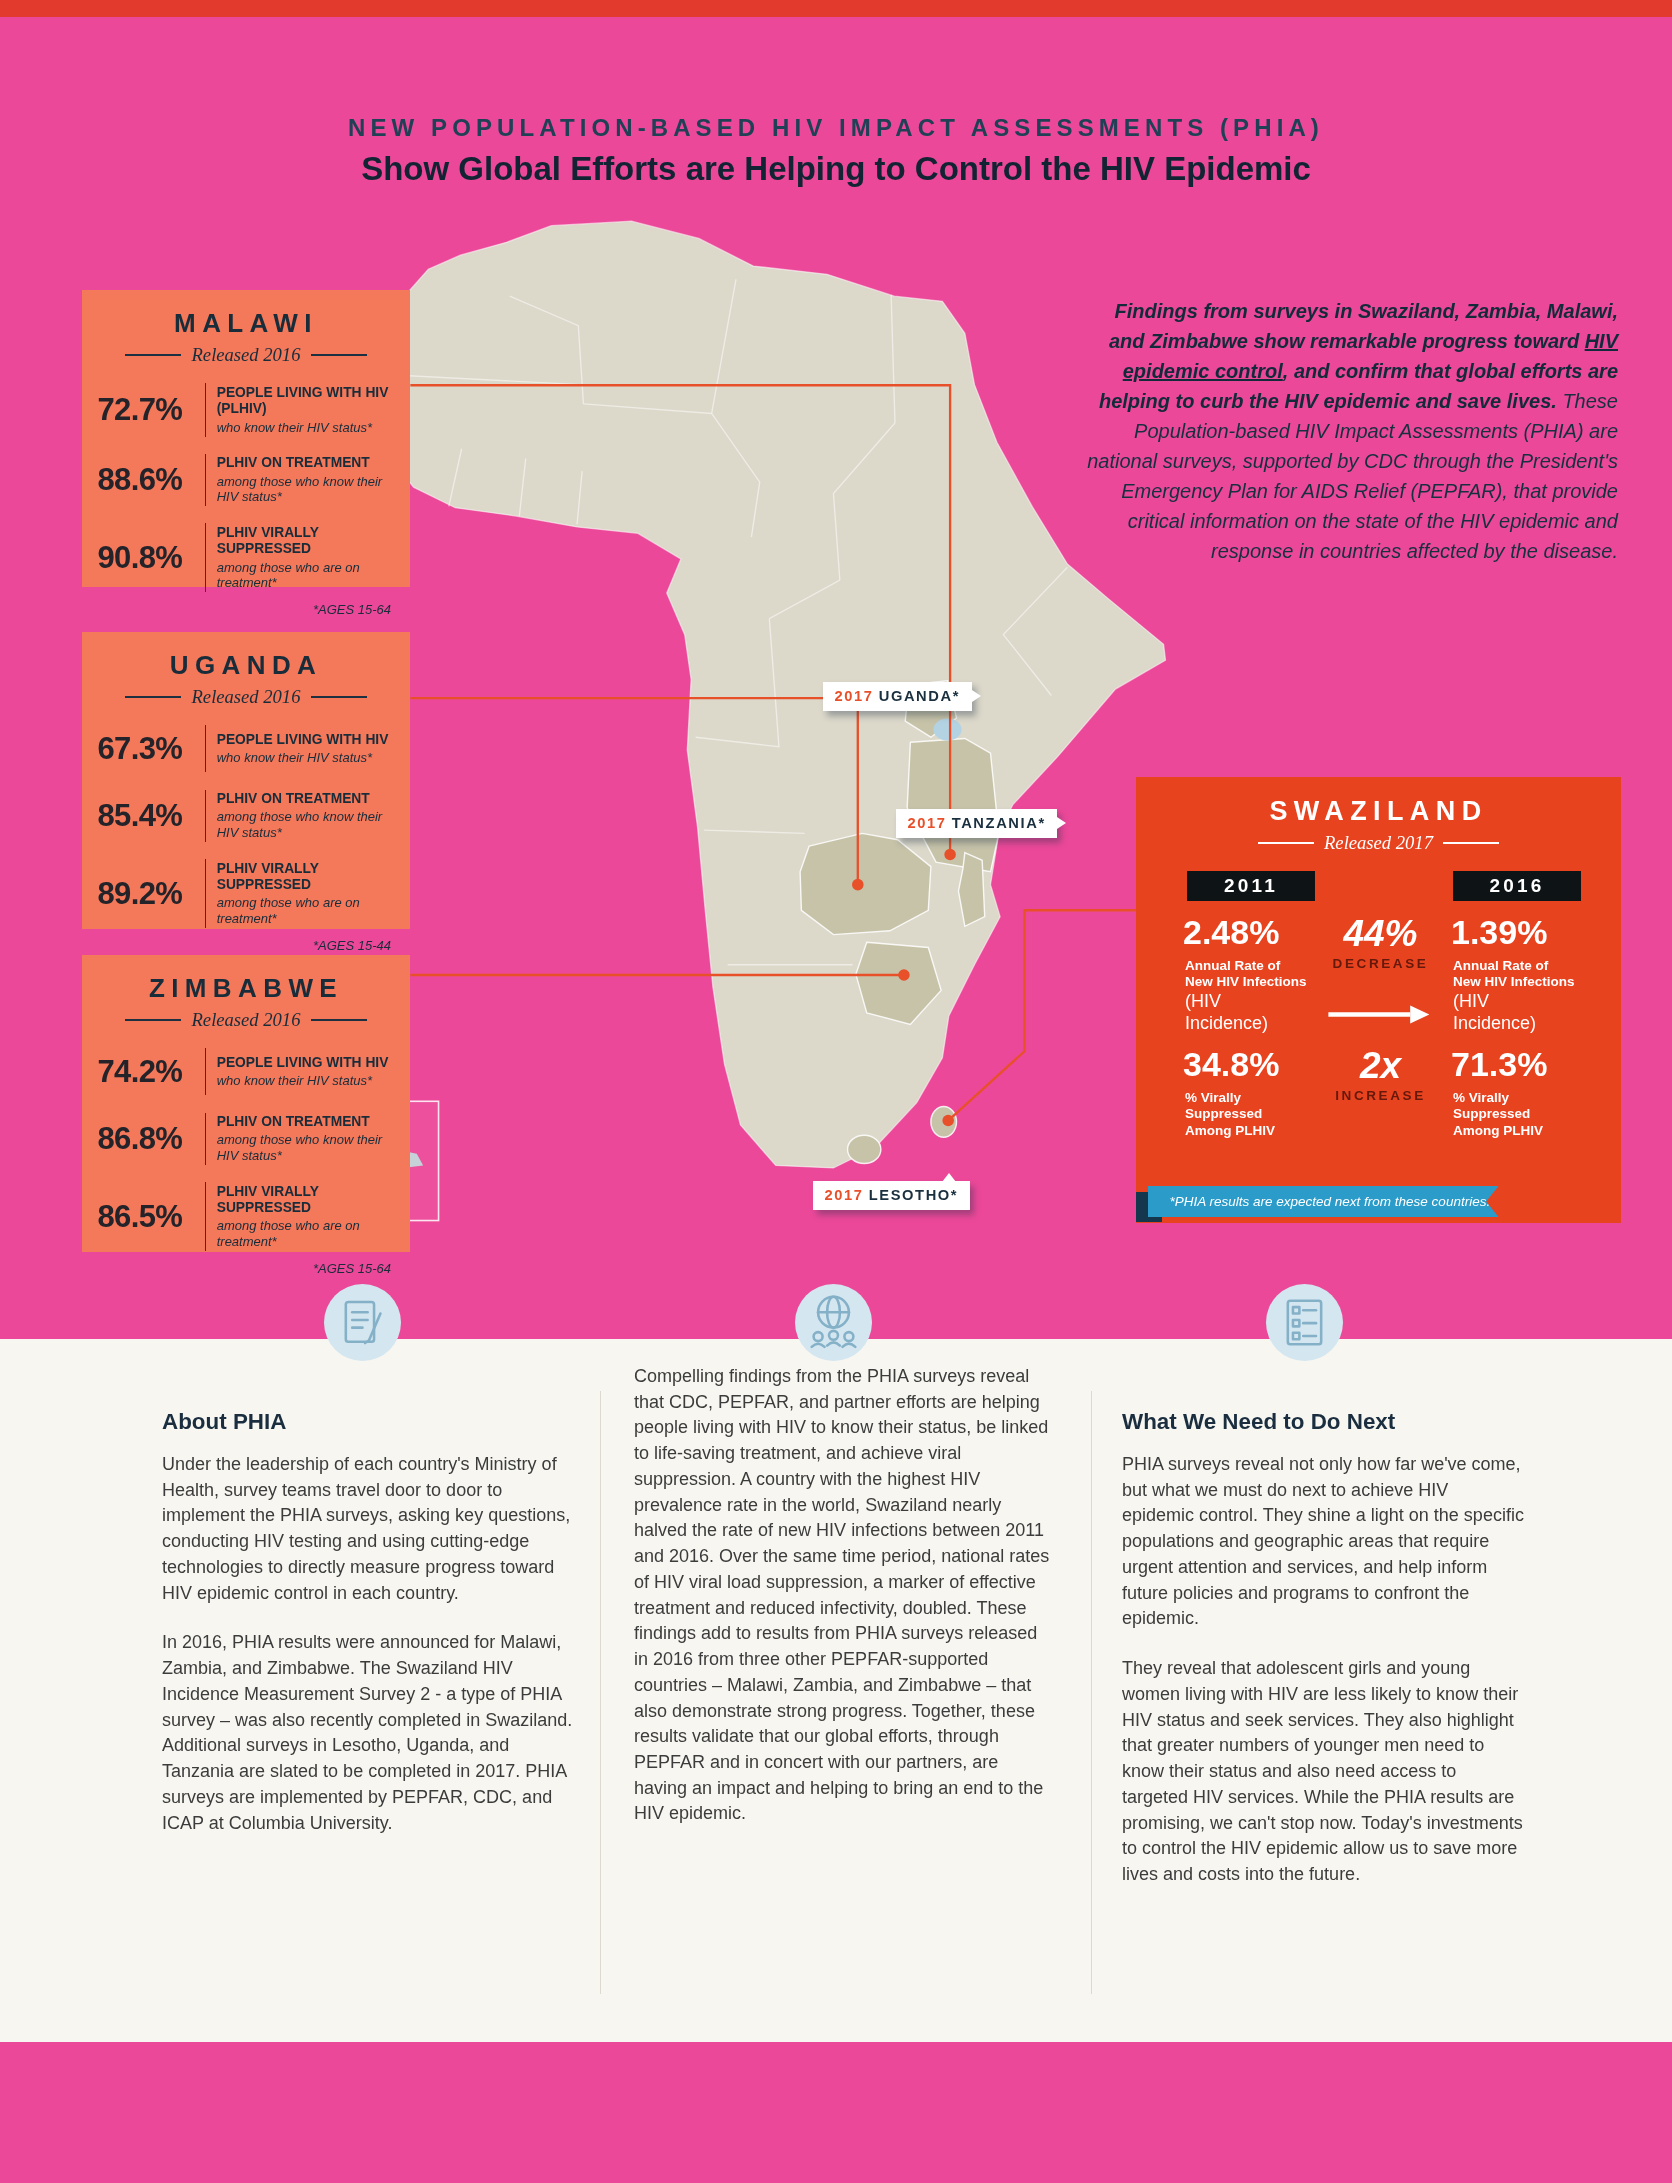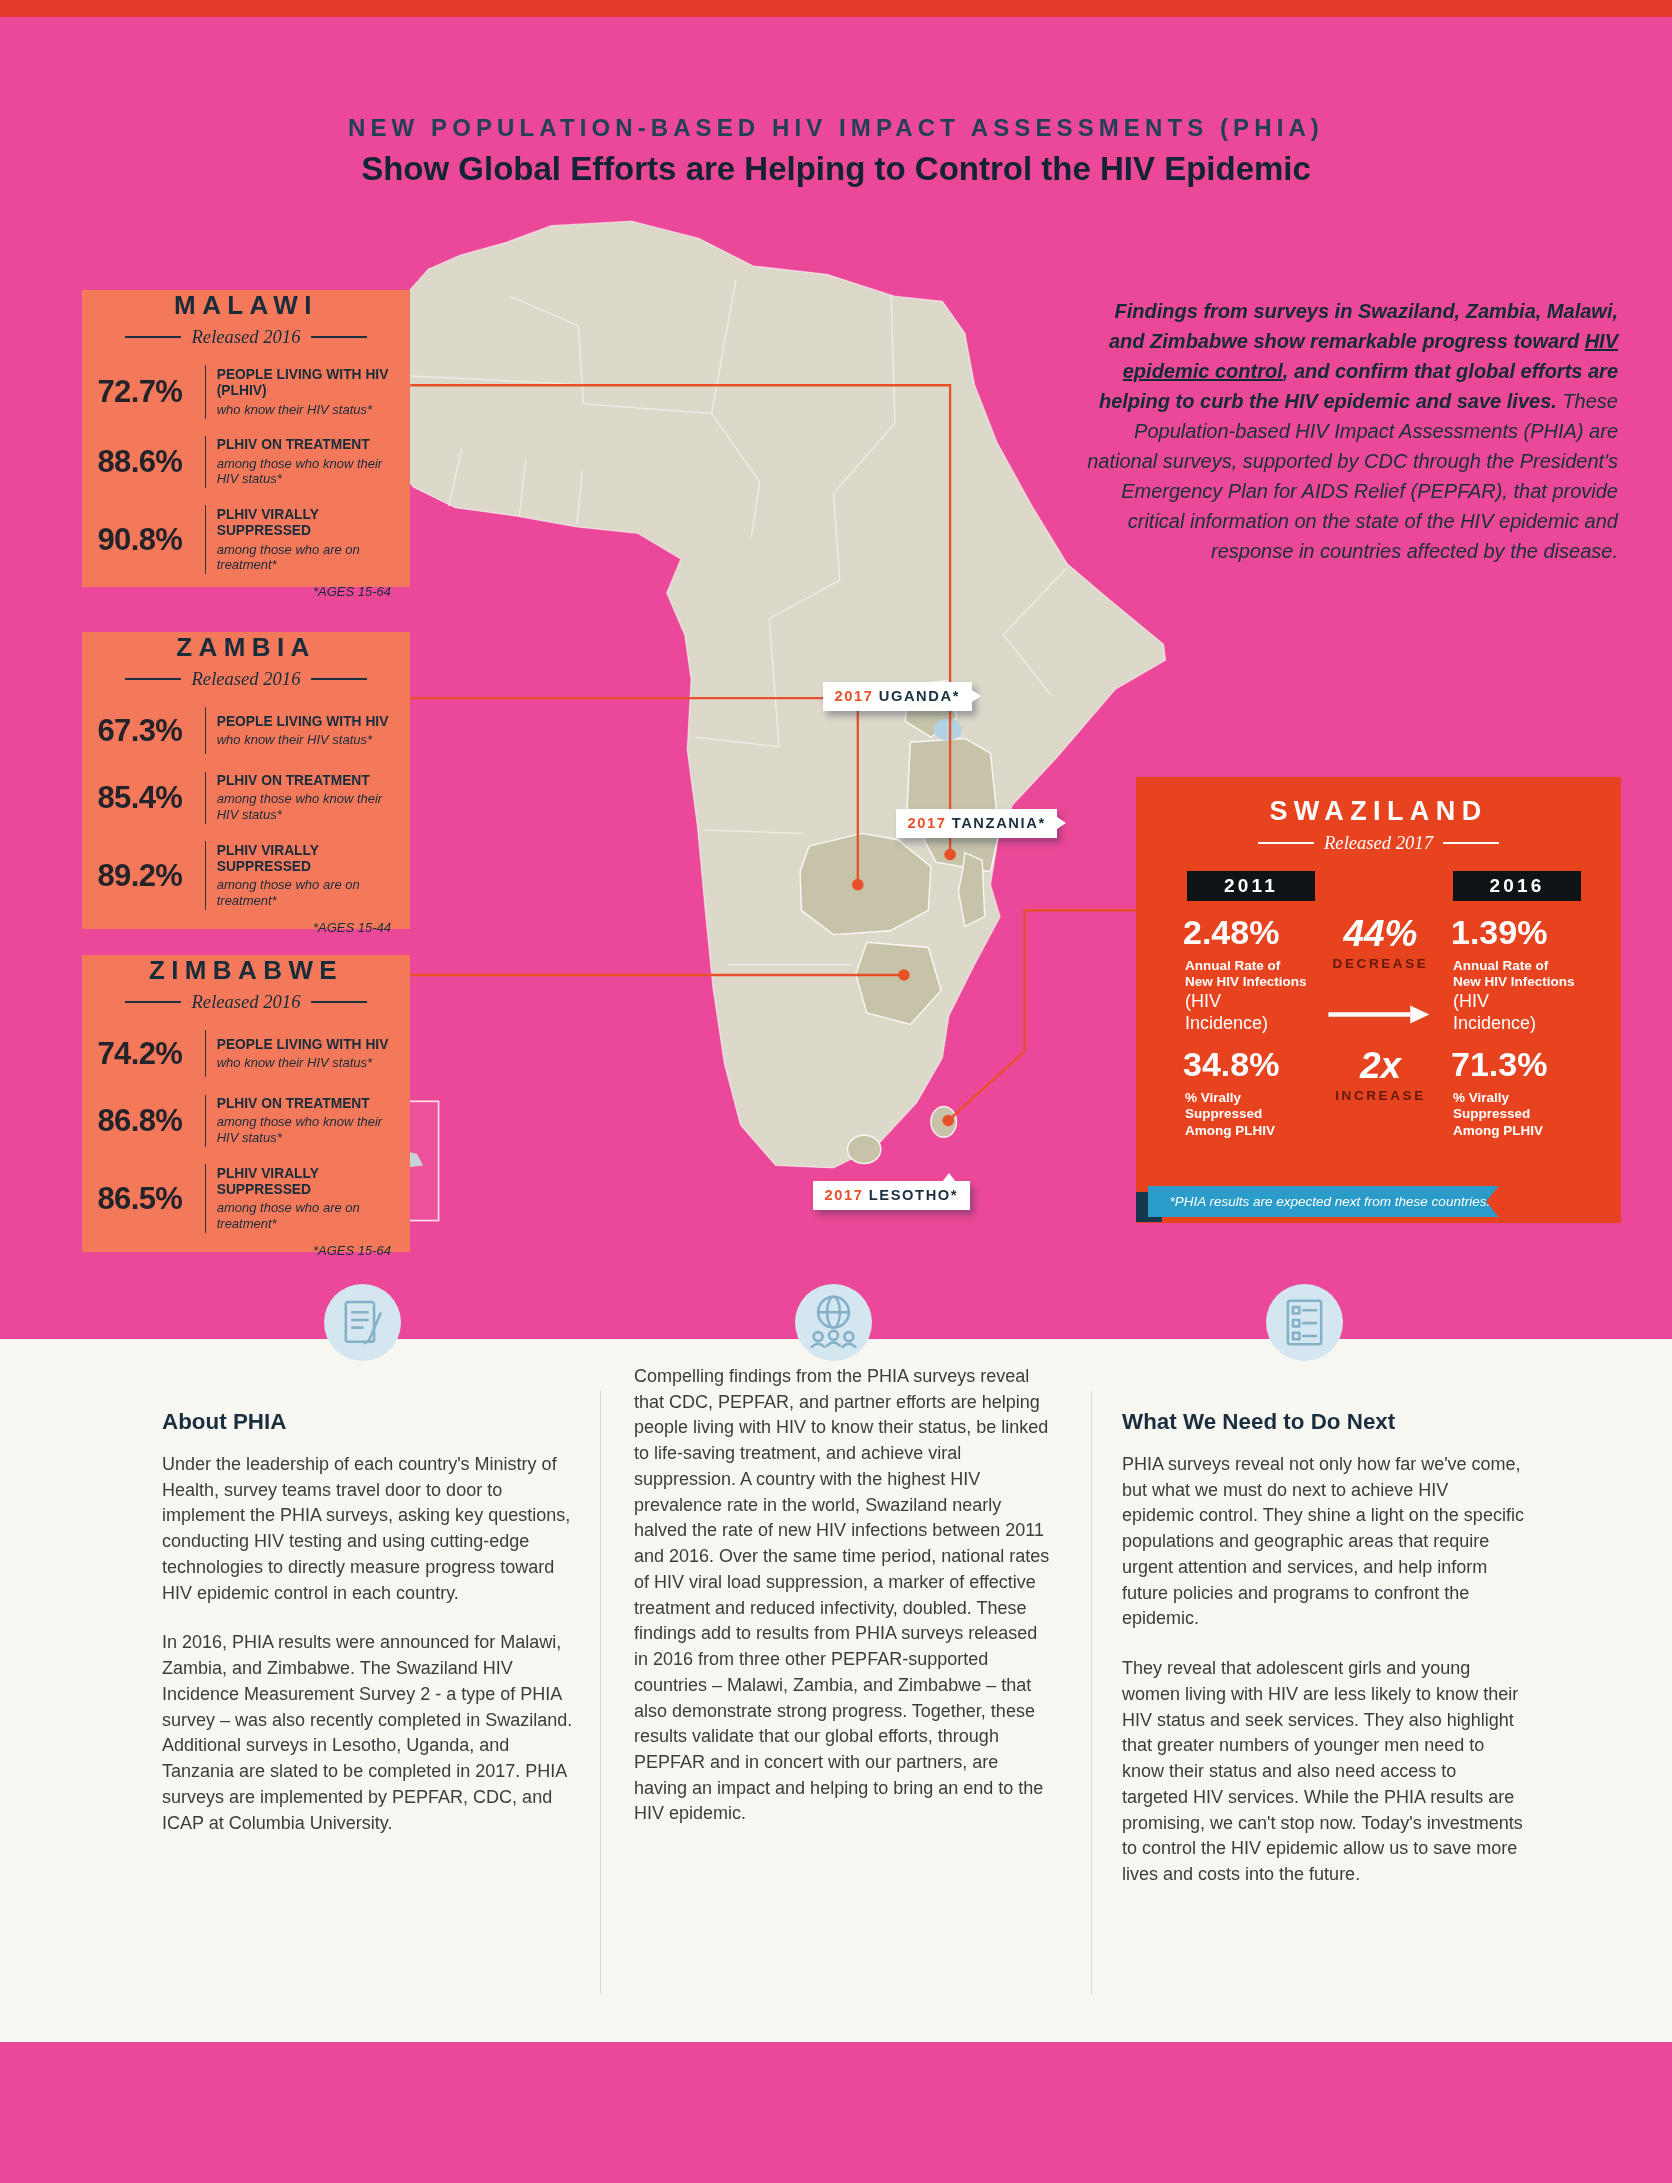--- a/index.html
+++ b/index.html
@@ -19,21 +19,21 @@
   .land { fill:#dcd8ca; stroke:rgba(255,255,255,0.55); stroke-width:2; }
   .border-lines { fill:none; stroke:rgba(255,255,255,0.5); stroke-width:2.2; }
   .region { fill:#c7c3a9; stroke:rgba(255,255,255,0.85); stroke-width:2.2; }
   .connector { fill:none; stroke:#e8502a; stroke-width:3.6; }
   .dot { fill:#e8502a; }
   .inset-frame { fill:rgba(255,255,255,0.05); stroke:rgba(255,255,255,0.85); stroke-width:2.5; }
   .island { fill:#c7d1d8; }
   .lake { fill:#b4d3e2; }
 
   
-  .cbox { position:absolute; left:82px; width:328px; height:297px; background:#f4785a; padding-top:0; }
+  .cbox { position:absolute; left:82px; width:328px; height:297px; background:#f4785a; padding-top:18px; }
   .cbox-malawi   { top:290px; }
   .cbox-zambia   { top:632px; }
   .cbox-zimbabwe { top:955px; }
   .cbox-title { text-align:center; font-size:26px; font-weight:bold; letter-spacing:6.4px; color:#182c3a; }
   .released { display:flex; align-items:center; justify-content:center; gap:10.3px; margin-top:5.1px; }
   .released .rule { width:56px; height:1.3px; background:#1b3040; }
   .released .rel-text { font-family:"Liberation Serif", serif; font-style:italic; font-size:18.6px; color:#182c3a; }
   .stat { display:flex; align-items:center; padding:0 15.4px; margin-top:17.3px; }
   .stat-value { flex:none; width:108px; font-size:31px; font-weight:bold; color:#232329; letter-spacing:-0.6px; }
   .stat-text { border-left:1.9px solid #273642; padding-left:10.3px; padding-top:1.3px; padding-bottom:1.3px; min-height:47px; display:flex; flex-direction:column; justify-content:center; }
@@ -192,21 +192,21 @@
       <div class="stat-value">90.8%</div>
       <div class="stat-text">
         <div class="stat-label">PLHIV VIRALLY SUPPRESSED</div>
         <div class="stat-sub">among those who are on treatment*</div>
       </div>
     </div>
     <div class="cbox-foot">*AGES 15-64</div>
   </section>
 
   <section class="cbox cbox-zambia">
-    <h2 class="cbox-title">ZAMBIA</h2>
+    <h2 class="cbox-title">UGANDA</h2>
     <div class="released">
       <span class="rule"></span>
       <span class="rel-text">Released 2016</span>
       <span class="rule"></span>
     </div>
     <div class="stat">
       <div class="stat-value">67.3%</div>
       <div class="stat-text">
         <div class="stat-label">PEOPLE LIVING WITH HIV</div>
         <div class="stat-sub">who know their HIV status*</div>

